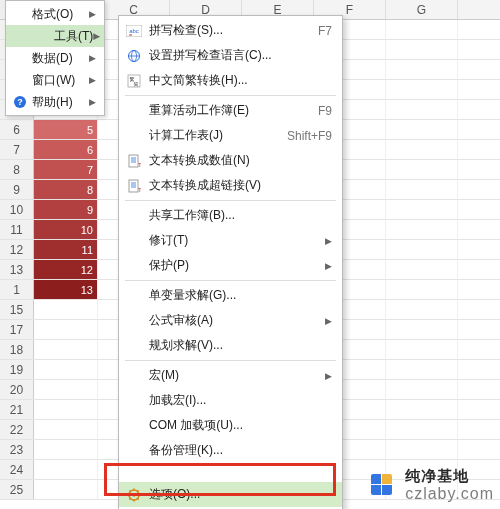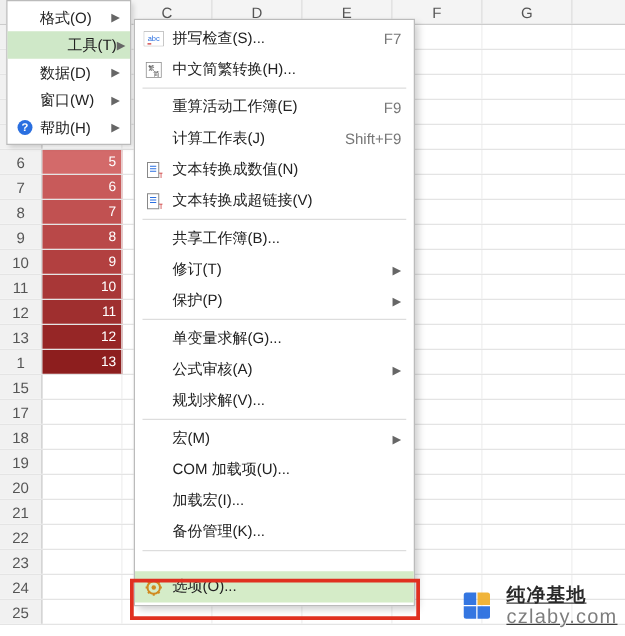--- a/index.html
+++ b/index.html
@@ -11,30 +11,30 @@
   .col-headers .ch.first { flex: 0 0 64px; }
   .grid-rows .row { display: flex; height: 20px; border-bottom: 1px solid #e4e4e4; }
   .grid-rows .row .rh { width: 34px; border-right: 1px solid #ccc; background: #f1f1f1; text-align: center; color: #555; font-size: 12px; line-height: 20px; }
   .grid-rows .row .cell { flex: 0 0 72px; border-right: 1px solid #efefef; line-height: 20px; padding: 0 4px; text-align: right; color: #fff; font-size: 11px; }
   .grid-rows .row .cell.first { flex: 0 0 64px; }
   .left-menu { position: absolute; top: 0; left: 5px; width: 100px; background: #fff; border: 1px solid #bbb; box-shadow: 2px 2px 4px rgba(0,0,0,.15); padding: 2px 0; }
   .left-menu .mi { height: 22px; display: flex; align-items: center; padding: 0 8px 0 6px; font-size: 12px; color: #222; cursor: default; white-space: nowrap; }
   .left-menu .mi .ic { width: 16px; height: 16px; margin-right: 4px; display: inline-flex; align-items: center; justify-content: center; }
   .left-menu .mi .arrow { margin-left: auto; font-size: 9px; color: #666; }
   .left-menu .mi.active { background: #cfe8c8; padding-left: 44px; }
-  .submenu { position: absolute; top: 15px; left: 107px; width: 225px; background: #fff; border: 1px solid #bbb; box-shadow: 3px 3px 6px rgba(0,0,0,.2); padding: 2px 0; }
+  .submenu { position: absolute; top: 15px; left: 118px; width: 225px; background: #fff; border: 1px solid #bbb; box-shadow: 3px 3px 6px rgba(0,0,0,.2); padding: 2px 0; }
   .submenu .si { height: 25px; display: flex; align-items: center; padding: 0 10px 0 6px; font-size: 12px; color: #222; cursor: default; white-space: nowrap; }
   .submenu .si .ic { width: 18px; height: 18px; margin-right: 6px; display: inline-flex; align-items: center; justify-content: center; flex-shrink: 0; }
   .submenu .si .lbl { flex: 1; }
   .submenu .si .short { color: #777; margin-left: 6px; }
   .submenu .si .arrow { font-size: 9px; color: #666; margin-left: 6px; }
   .submenu .si.highlight { background: #d5ecc8; margin-top: 16px; }
   .submenu .sep { height: 1px; background: #ddd; margin: 2px 6px; }
   .hl-box { position: absolute; border: 3px solid #e03020; pointer-events: none; }
-  .watermark { position: absolute; right: 6px; bottom: 6px; display: flex; align-items: center; gap: 12px; opacity: .95; text-decoration: underline; }
+  .watermark { position: absolute; right: 6px; bottom: 6px; display: flex; align-items: center; gap: 12px; opacity: .95; }
   .watermark .logo { width: 22px; height: 22px; position: relative; }
   .watermark .logo .sq { position: absolute; width: 10px; height: 10px; }
   .watermark .t1 { font-size: 15px; font-weight: 700; color: #1e1e1e; letter-spacing: 1px; }
   .watermark .t2 { font-size: 16px; color: #777; margin-top: -1px; letter-spacing: 1px; }
   svg { display: block; }
 </style>
 </head>
 <body>
 
 <div class="sheet">
@@ -303,20 +303,30 @@
           <text x="8" y="8" text-anchor="middle" fill="#2a6fe0" font-size="6">abc</text>
           <path d="M3 10 L6 10" stroke="#c33" stroke-width="1"></path>
         </svg>
       </span>
       <span class="lbl">拼写检查(S)...</span>
       <span class="short">F7</span>
     </div>
     <div class="si">
       <span class="ic">
         <svg width="14" height="14" viewBox="0 0 14 14">
+          <circle cx="7" cy="7" r="5.5" fill="none" stroke="#2a6fe0" stroke-width="1"></circle>
+          <ellipse cx="7" cy="7" rx="2.5" ry="5.5" fill="none" stroke="#2a6fe0" stroke-width="0.8"></ellipse>
+          <line x1="1.5" y1="7" x2="12.5" y2="7" stroke="#2a6fe0" stroke-width="0.8"></line>
+        </svg>
+      </span>
+      <span class="lbl">设置拼写检查语言(C)...</span>
+    </div>
+    <div class="si">
+      <span class="ic">
+        <svg width="14" height="14" viewBox="0 0 14 14">
           <rect x="1" y="1" width="12" height="12" fill="#fff" stroke="#888" stroke-width="0.6"></rect>
           <text x="5" y="7" text-anchor="middle" fill="#333" font-size="5">繁</text>
           <text x="9" y="12" text-anchor="middle" fill="#333" font-size="5">简</text>
         </svg>
       </span>
       <span class="lbl">中文简繁转换(H)...</span>
     </div>
     <div class="sep"></div>
     <div class="si">
       <span class="ic"></span>
@@ -382,25 +392,25 @@
       <span class="lbl">规划求解(V)...</span>
     </div>
     <div class="sep"></div>
     <div class="si">
       <span class="ic"></span>
       <span class="lbl">宏(M)</span>
       <span class="arrow">▶</span>
     </div>
     <div class="si">
       <span class="ic"></span>
+      <span class="lbl">加载宏(I)...</span>
+    </div>
+    <div class="si">
+      <span class="ic"></span>
       <span class="lbl">COM 加载项(U)...</span>
-    </div>
-    <div class="si">
-      <span class="ic"></span>
-      <span class="lbl">加载宏(I)...</span>
     </div>
     <div class="si">
       <span class="ic"></span>
       <span class="lbl">备份管理(K)...</span>
     </div>
     <div class="sep"></div>
     <div class="si highlight">
       <span class="ic">
         <svg width="14" height="14" viewBox="0 0 14 14">
           <circle cx="7" cy="7" r="5" fill="none" stroke="#d08a20" stroke-width="1.6"></circle>

